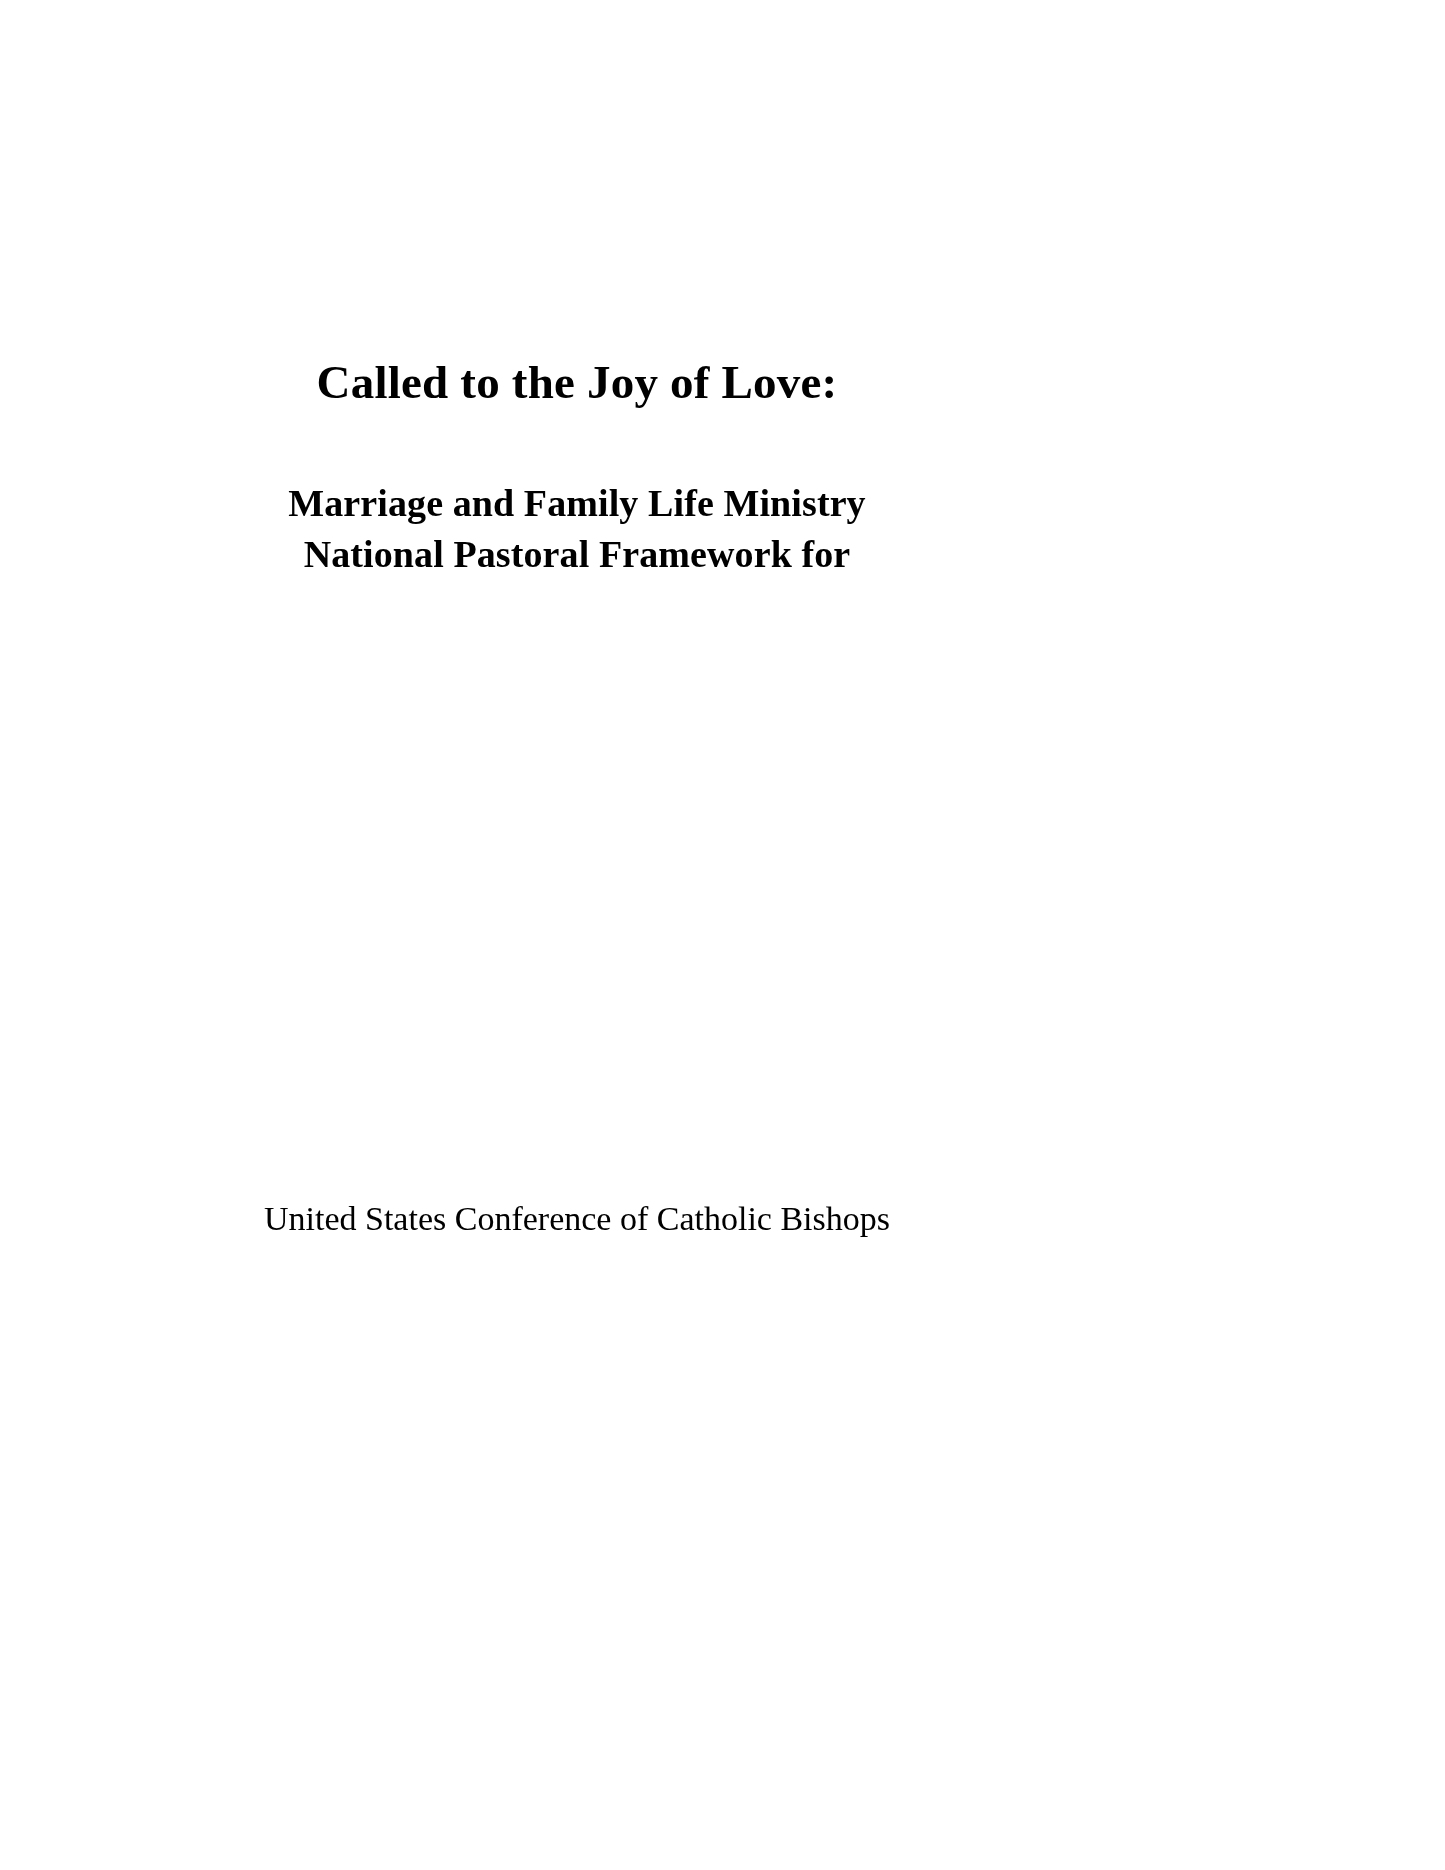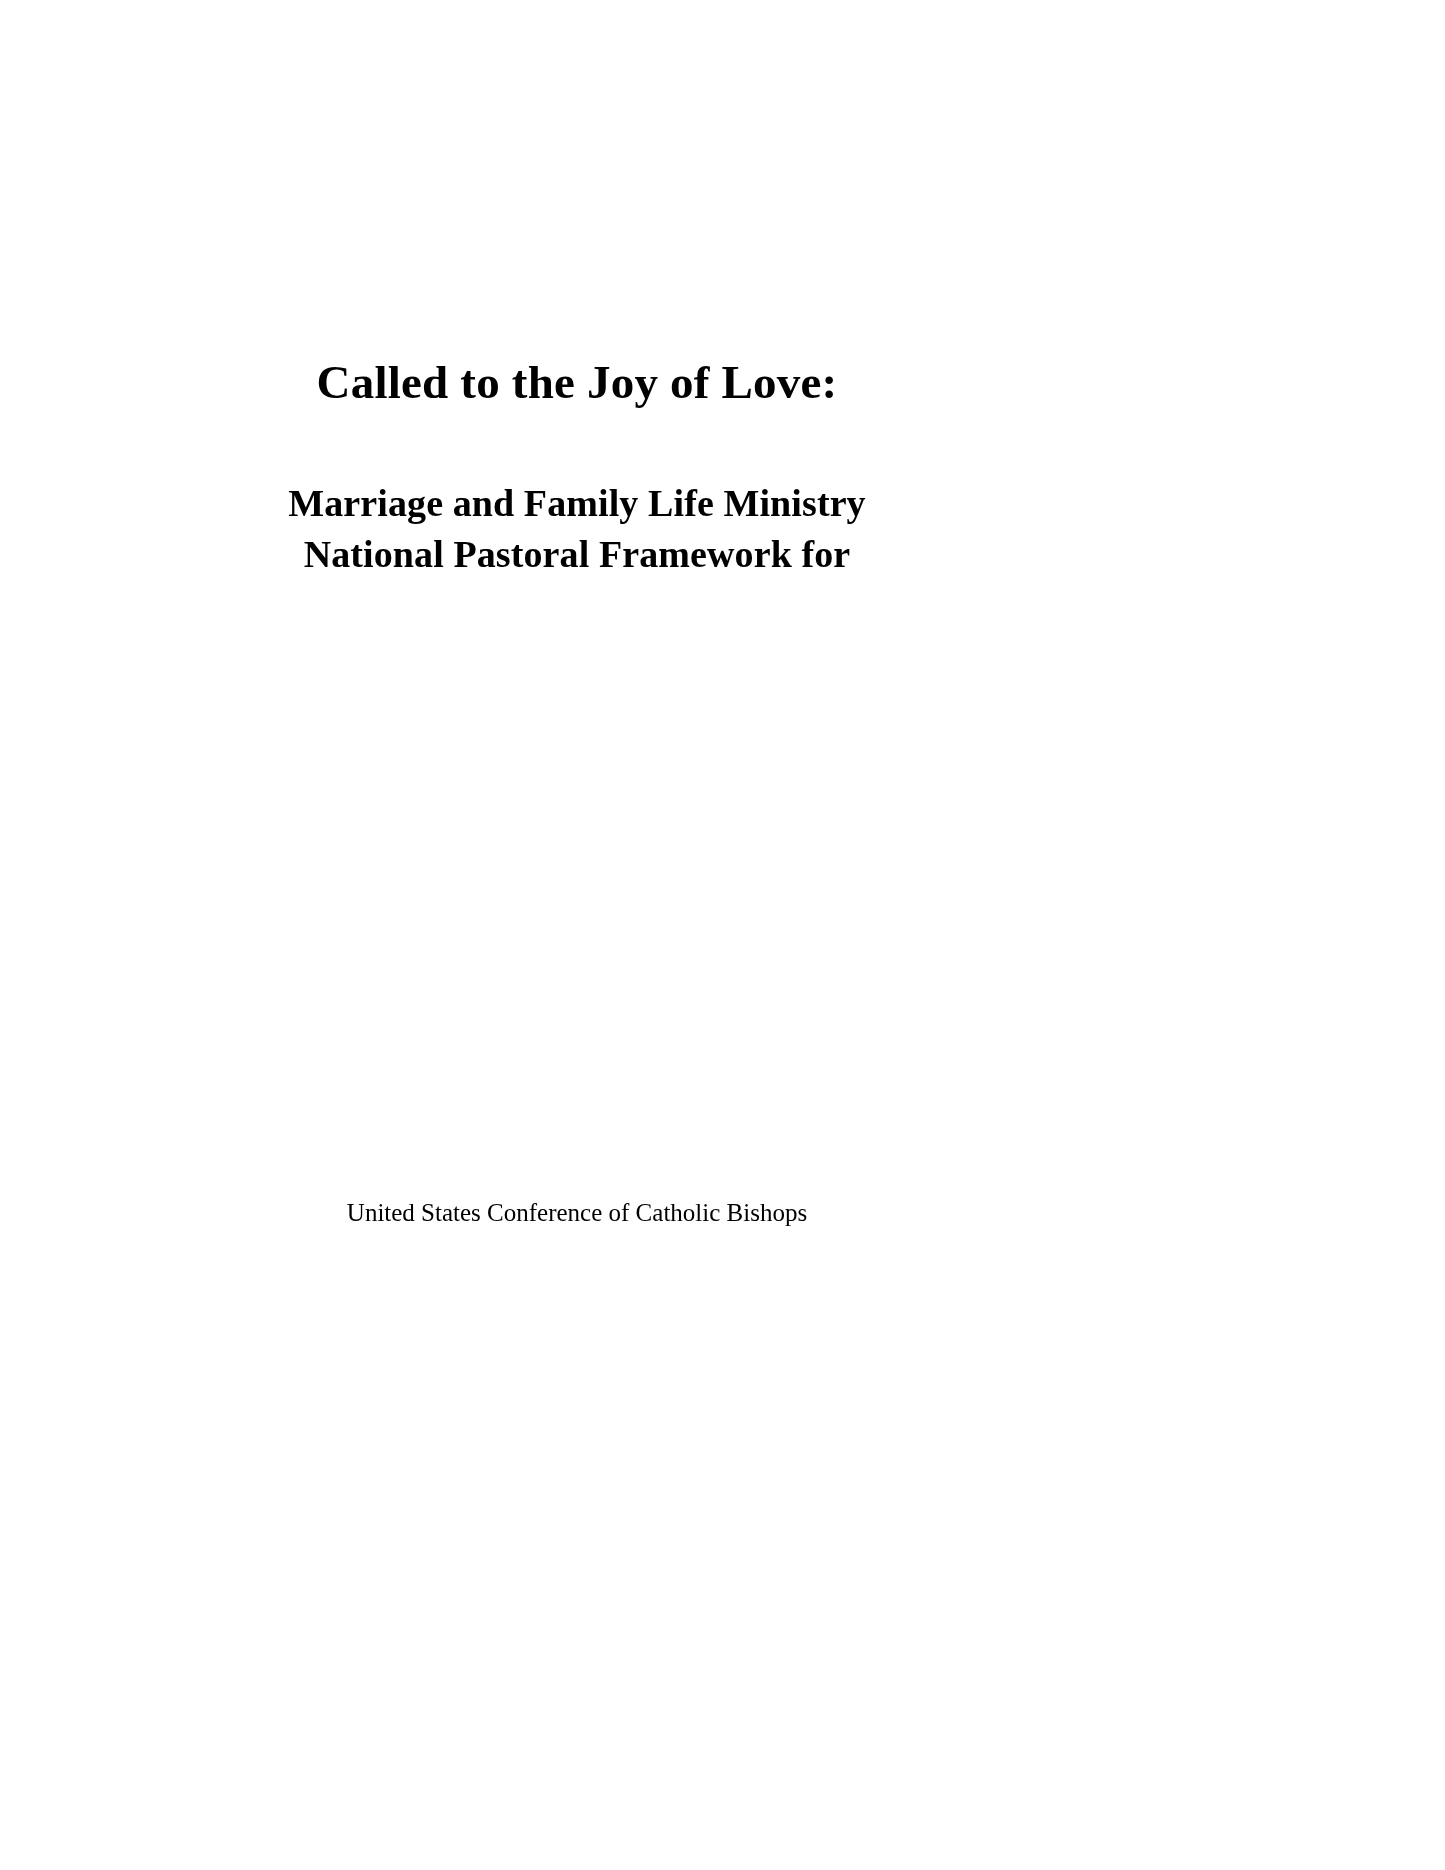--- a/index.html
+++ b/index.html
@@ -50,21 +50,21 @@
     letter-spacing: 0.1px;
   }
   .publisher-block {
     position: absolute;
     left: 0;
     right: 0;
     top: 1197px;
     text-align: center;
   }
   .publisher {
-    font-size: 25px;
+    font-size: 34px;
     font-weight: normal;
     line-height: 1.3;
     margin: 0;
   }
 </style>
 </head>
 <body>
 
 <div class="page">
 

